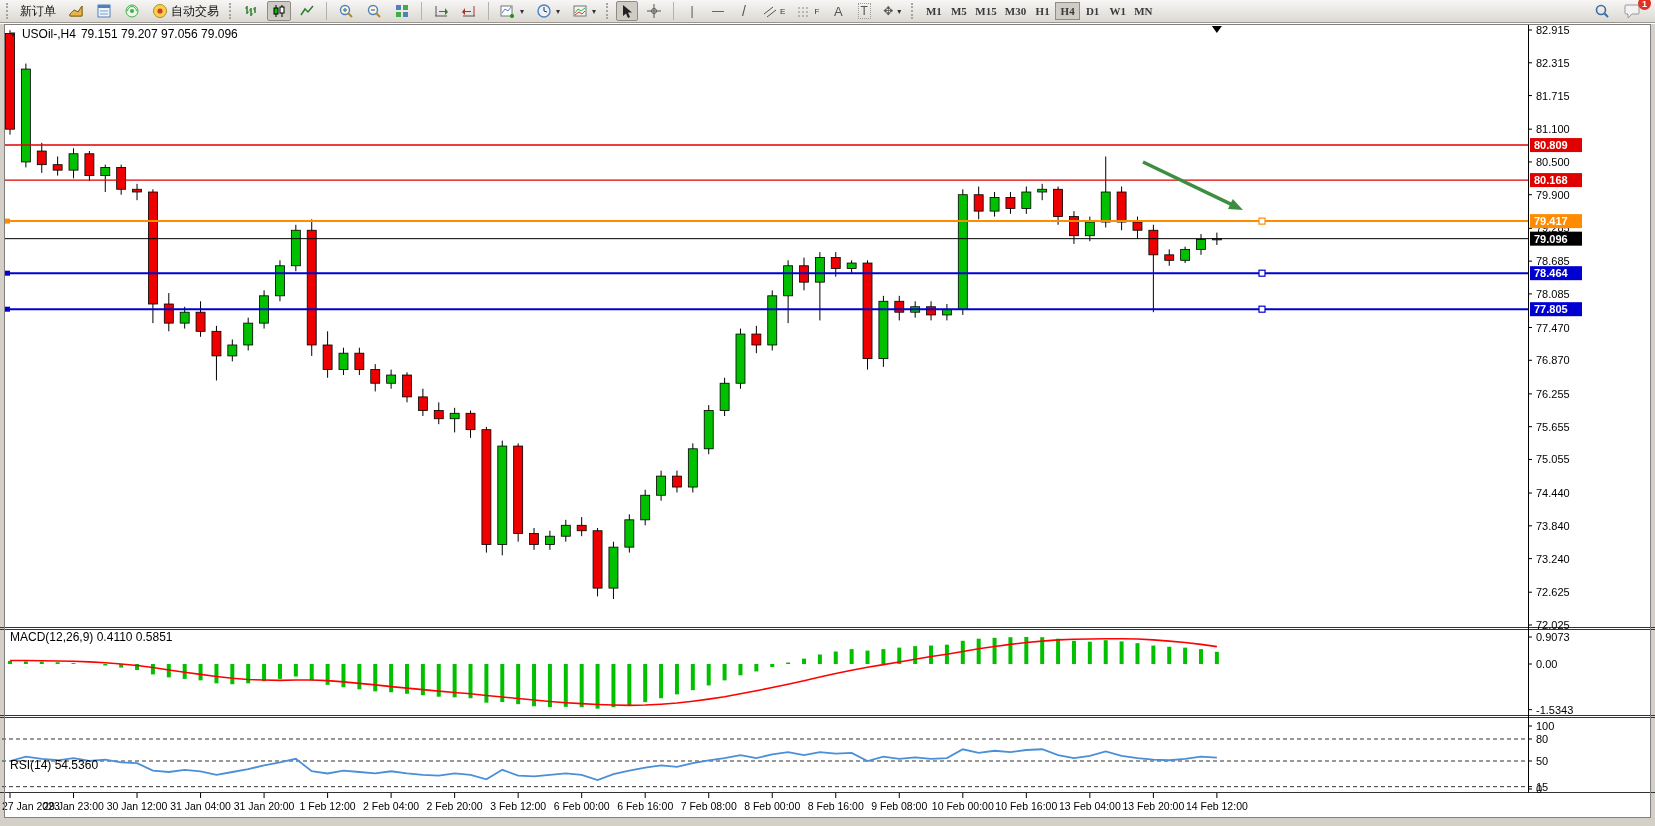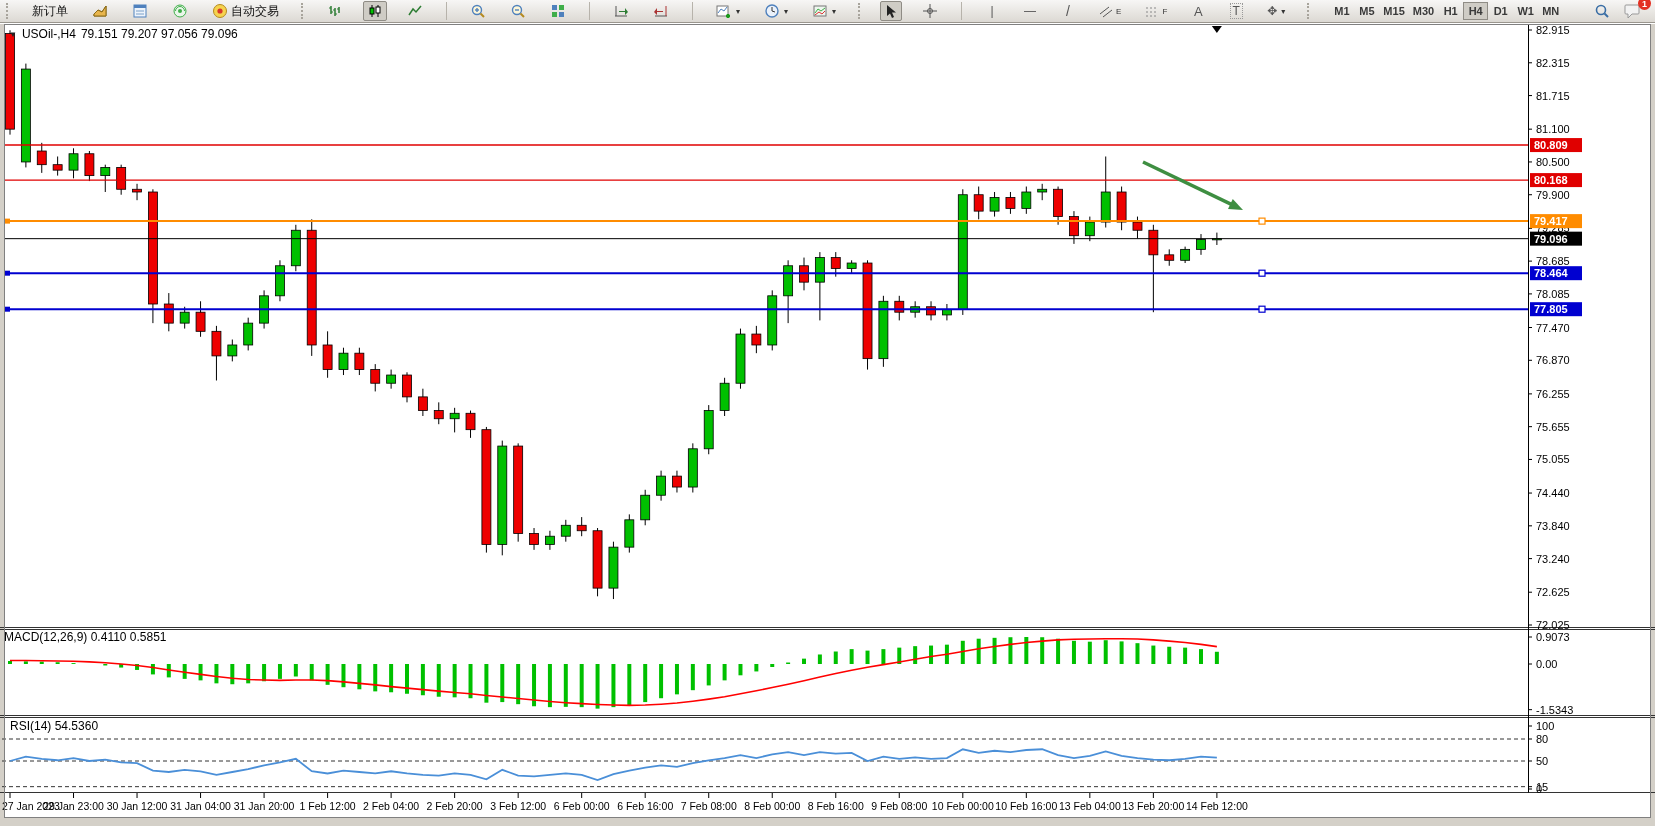--- a/index.html
+++ b/index.html
@@ -3,43 +3,43 @@
 <meta charset="utf-8">
 <style>
   * { margin:0; padding:0; box-sizing:border-box; }
   html,body { width:1655px; height:826px; overflow:hidden; background:#fff;
               font-family:"Liberation Sans", sans-serif; }
   #app { position:relative; width:1655px; height:826px; }
 
   
   #toolbar { position:absolute; top:0; left:0; width:1655px; height:23px;
     background:linear-gradient(#f7f6f5,#dcd9d3); border-bottom:1px solid #9a968e;
-    display:flex; align-items:center; padding:0 4px; gap:16px; font-size:12px; color:#111; }
+    display:flex; align-items:center; padding:0 4px; gap:4px; font-size:12px; color:#111; }
   .tb-btn { height:20px; min-width:22px; display:flex; align-items:center; justify-content:center;
     gap:3px; padding:0 3px; border:1px solid transparent; border-radius:2px; cursor:default; }
   .tb-btn.pressed { border:1px solid #8f8c85; background:#cfccc5; }
   .tb-sep { width:1px; height:18px; background:#b7b3ab; margin:0 3px; }
   .tb-grip { width:4px; height:16px; border-left:2px dotted #a8a49c; margin:0 2px; }
   .tb-caret { font-size:8px; color:#333; margin-left:1px; }
   .tf-btn { height:18px; min-width:25px; display:flex; align-items:center; justify-content:center;
-    font-size:11px; font-weight:bold; color:#3a3a3a; padding:0 3px; border:1px solid transparent; }
+    font-size:11px; font-weight:bold; color:#3a3a3a; padding:0 3px; border:1px solid transparent;font-family:Liberation Serif, serif; }
   .tf-btn.active { border:1px solid #8f8c85; background:#cfccc5; }
   #tb-right { margin-left:auto; display:flex; align-items:center; gap:6px; padding-right:6px; }
   #chat-badge { position:absolute; top:-5px; right:-7px; background:#e33022; color:#fff;
     font-size:9px; font-weight:bold; border-radius:7px; min-width:13px; height:13px;
     display:flex; align-items:center; justify-content:center; padding:0 2px; }
 
   
   #chart-wrap { position:absolute; top:24px; left:0; width:1655px; height:802px; background:#fff; }
   #chart-svg { position:absolute; top:0; left:0; }
   .overlay { position:absolute; font-size:12px; color:#000; pointer-events:none; white-space:nowrap; }
   #chart-title { top:3px; left:9px; display:flex; align-items:center; gap:5px; }
   #chart-title .dd { font-size:8px; color:#222; }
-  #macd-label { top:606px; left:4px; }
-  #rsi-label  { top:695px; left:10px; }
+  #macd-label { top:606px; left:10px; }
+  #rsi-label  { top:734px; left:10px; }
 </style>
 </head>
 <body>
 
 <div id="app">
 
   <div id="toolbar">
     <div class="tb-grip"></div>
     <div class="tb-btn">
       <span>新订单</span>

